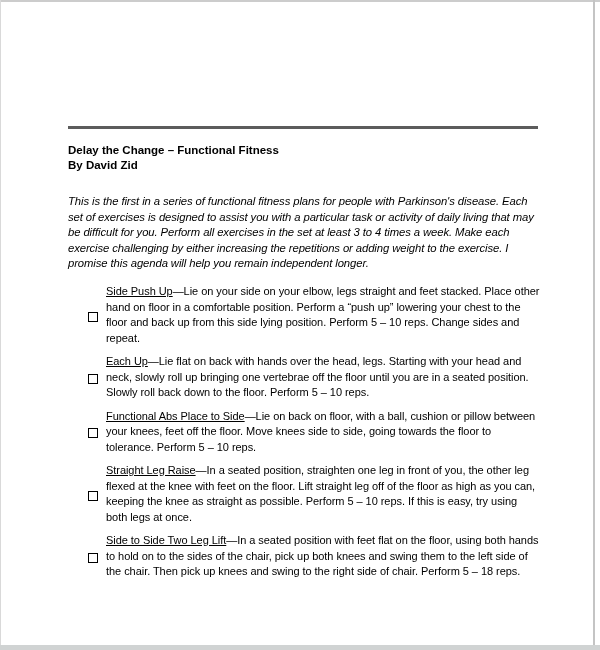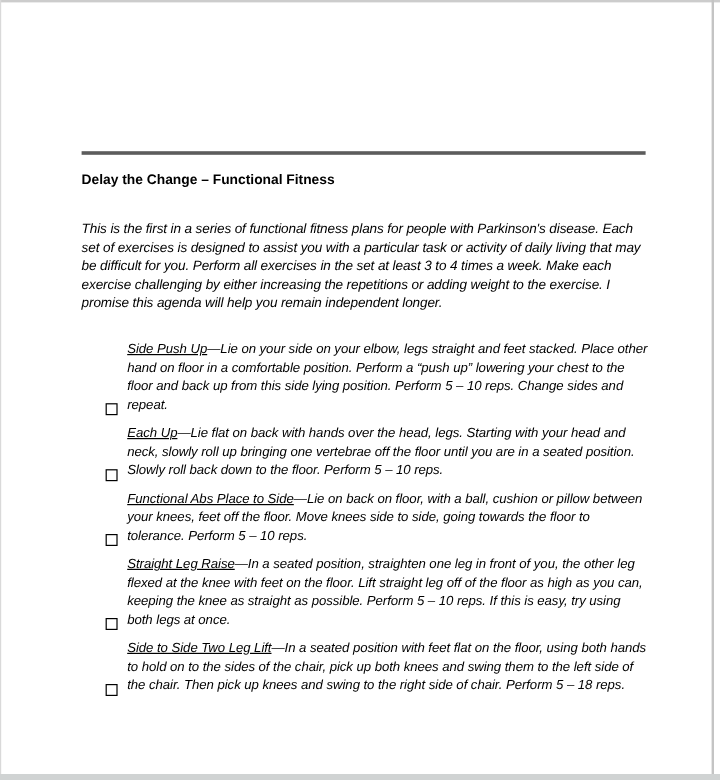--- a/index.html
+++ b/index.html
@@ -25,31 +25,31 @@
   }
   .rule {
     position: absolute; top: 126px; left: 68px;
     width: 470px; height: 3px; background: #5c5c5c;
   }
   .byline {
     position: absolute; top: 143px; left: 68px; width: 476px;
     font-weight: bold; font-size: 11.5px; line-height: 15px;
   }
   .intro {
-    position: absolute; top: 184px; left: 68px; width: 477px;
+    position: absolute; top: 194px; left: 68px; width: 477px;
     font-style: italic; font-size: 11.3px; line-height: 15.5px;
     letter-spacing: -0.1px;
   }
   .exercise-list {
     position: absolute; top: 284px; left: 88px; width: 454px;
   }
   .exercise-item {
-    display: flex; align-items: flex-end;
+    display: flex; align-items: center;
     margin-bottom: 8px;
-    font-size: 11px; line-height: 15.5px; letter-spacing: -0.05px; font-style: italic;
+    font-size: 11px; line-height: 15.5px; letter-spacing: -0.05px;
   }
   .checkbox {
     flex: none; width: 8px; height: 8px;
     border: 1px solid #000; background: #fff;
     margin-top: 3px; margin-right: 8px;
   }
   .exercise-text { width: 434px; }
   .exercise-name { text-decoration: underline; }
 </style>
 </head>
@@ -60,20 +60,21 @@
 <div class="border-right"></div>
 <div class="bottom-bar"></div>
 
 <div class="doc-title">
 </div>
 
 <div class="rule"></div>
 
 <div class="byline">
   <div>Delay the Change – Functional Fitness</div>
+  <div>By David Zid</div>
 </div>
 
 <div class="intro">This is the first in a series of functional fitness plans for people with Parkinson's disease.  Each set of exercises is designed to assist you with a particular task or activity of daily living that may be difficult for you. Perform all exercises in the set at least 3 to 4 times a week.  Make each exercise challenging by either increasing the repetitions or adding weight to the exercise.   I promise this agenda will help you remain independent longer.</div>
 
 <div class="exercise-list">
 
   <div class="exercise-item">
     <span class="checkbox"></span>
     <div class="exercise-text"><span class="exercise-name">Side Push Up</span><span>—Lie on your side on your elbow, legs straight and feet stacked. Place other hand on floor in a comfortable position. Perform a “push up” lowering your chest to the floor and back up from this side lying position.  Perform 5 – 10 reps.  Change sides and repeat.</span></div>
   </div>

